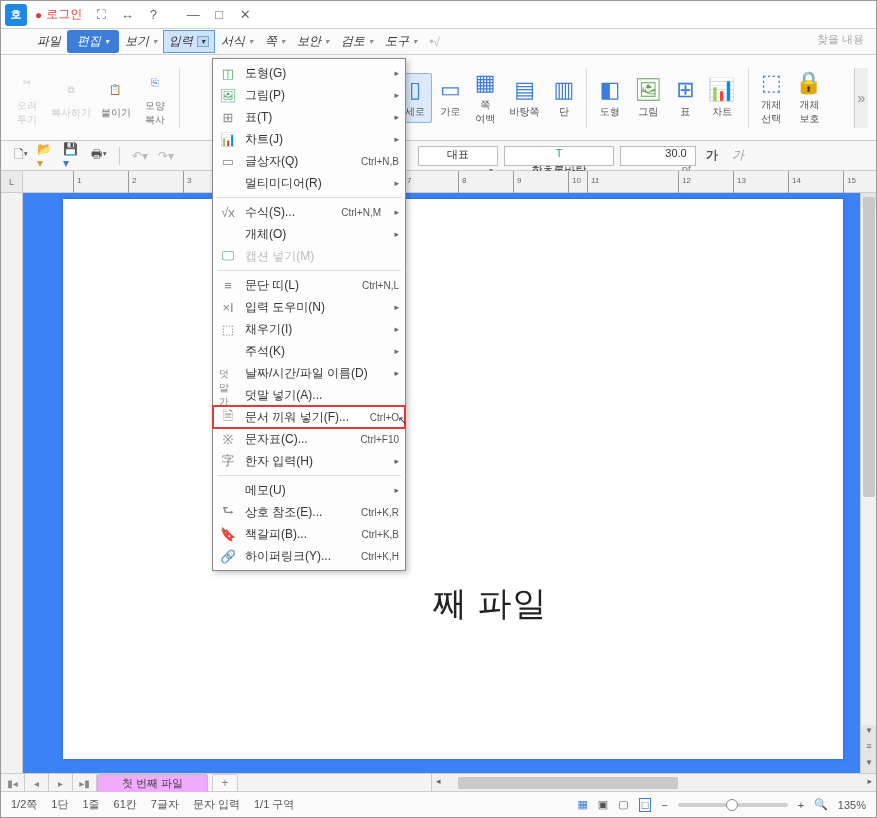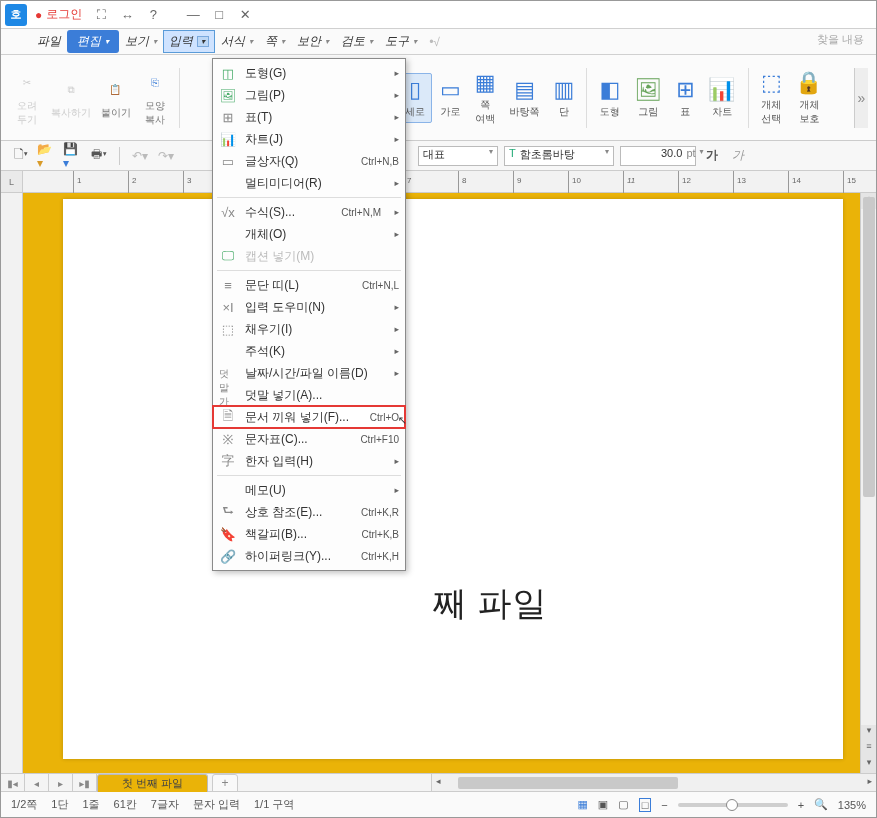--- a/index.html
+++ b/index.html
@@ -23,38 +23,38 @@
 .ribbon-group { display: flex; flex-direction: column; align-items: center; gap: 2px; padding: 2px 4px; color: #777; font-size: 10px; }
 .ribbon-group .icon-lg { width: 28px; height: 28px; display: flex; align-items: center; justify-content: center; }
 .ribbon-sep { width: 1px; height: 60px; background: #ddd; margin: 0 4px; }
 .ribbon-btn { display: flex; flex-direction: column; align-items: center; gap: 2px; padding: 3px 6px; color: #555; font-size: 10px; cursor: pointer; }
 .ribbon-btn .icon-lg { font-size: 22px; }
 .ribbon-btn.sel { background: #dbe9f9; border: 1px solid #8ab4e8; border-radius: 2px; }
 .ribbon-right-edge { width: 14px; height: 60px; background: #eee; margin-left: auto; border-left: 1px solid #ccc; display:flex; align-items:center; justify-content:center; color:#888; font-size:14px; }
 .quickbar { height: 30px; background: #f7f7f7; border-bottom: 1px solid #ccc; display: flex; align-items: center; padding: 0 10px; gap: 6px; }
 .qb-icon { width: 20px; height: 20px; display: flex; align-items: center; justify-content: center; color: #555; cursor: pointer; }
 .qb-sep { width: 1px; height: 18px; background: #ccc; margin: 0 4px; }
-.qb-combo { height: 20px; border: 1px solid #bbb; background: #fff; display: flex; padding: 0 4px; gap: 4px; font-size: 11px; color: #333; }
+.qb-combo { height: 20px; border: 1px solid #bbb; background: #fff; display: flex; align-items: center; padding: 0 4px; gap: 4px; font-size: 11px; color: #333; flex-direction: column; }
 .qb-combo .dd { font-size: 8px; color: #888; }
 .doc-area { flex: 1; display: flex; position: relative; overflow: hidden; }
 .ruler-h { height: 22px; background: #f2f2f2; border-bottom: 1px solid #ccc; position: relative; font-size: 8px; color: #666; }
 .ruler-v { width: 22px; background: #f2f2f2; border-right: 1px solid #ccc; }
 .ruler-corner { width: 22px; height: 22px; background: #eaeaea; border-right: 1px solid #ccc; border-bottom: 1px solid #ccc; display:flex; align-items:center; justify-content:center; font-size:9px; color:#777; }
 .ruler-h .tick { position: absolute; top: 0; height: 22px; border-left: 1px solid #999; }
 .ruler-h .tick span { position: absolute; left: 3px; top: 5px; }
-.page-viewport { flex: 1; background: #eab308; position: relative; text-align: center; }
+.page-viewport { flex: 1; background: #3b82f6; position: relative; text-align: center; }
 .page { position: absolute; left: 40px; top: 6px; width: 780px; height: 560px; background: #fff; box-shadow: 0 0 4px rgba(0,0,0,0.2); }
 .page-text { position: absolute; left: 410px; top: 388px; font-family: serif; font-size: 34px; color: #222; letter-spacing: 1px; }
 .scrollbar-v { width: 16px; background: #f0f0f0; border-left: 1px solid #ccc; position: relative; }
 .scrollbar-v .thumb { position: absolute; left: 2px; top: 4px; width: 12px; height: 300px; background: #c9c9c9; border-radius: 2px; }
 .scrollbar-v .arrow { position: absolute; left: 0; width: 16px; height: 16px; text-align: center; font-size: 9px; color: #666; background: #e5e5e5; }
 .scrollbar-h-row { height: 18px; display: flex; border-top: 1px solid #ccc; background: #f4f4f4; }
 .tab-strip { display: flex; align-items: center; height: 18px; flex: 0 0 430px;}
 .tab-btn { width: 24px; height: 18px; border-right: 1px solid #ccc; display:flex; align-items:center; justify-content:center; color:#888; font-size:10px; cursor:pointer;}
-.doc-tab { height: 18px; padding: 0 24px; background: #eab308; border: 1px solid #bbb; border-bottom: none; display: flex; align-items: center; font-size: 11px; color: #444; position: relative; top: 0; border-radius: 3px 3px 0 0; }
+.doc-tab { height: 18px; padding: 0 24px; background: #f0abfc; border: 1px solid #bbb; border-bottom: none; display: flex; align-items: center; font-size: 11px; color: #444; position: relative; top: 0; border-radius: 3px 3px 0 0; }
 .add-tab { width: 26px; height: 18px; display: flex; align-items: center; justify-content: center; color: #888; cursor: pointer; border:1px solid #ccc; margin-left:4px; border-radius:3px 3px 0 0; background:#f9f9f9;}
 .hscroll { flex: 1; background: #f0f0f0; border-left: 1px solid #ccc; position: relative; }
 .hscroll .thumb { position: absolute; left: 26px; top: 3px; width: 220px; height: 12px; background: #c9c9c9; border-radius: 2px; }
 .statusbar { height: 26px; background: #fafafa; border-top: 1px solid #ccc; display: flex; align-items: center; padding: 0 10px; gap: 14px; font-size: 11px; color: #555; }
 .status-icons { margin-left: auto; display: flex; align-items: center; gap: 10px; }
 .zoom-slider { width: 110px; height: 4px; background: #cfcfcf; position: relative; border-radius: 2px; }
 .zoom-slider .knob { position: absolute; left: 48px; top: -4px; width: 12px; height: 12px; background: #fff; border: 1px solid #888; border-radius: 50%; }
 .dropdown { position: absolute; left: 212px; top: 58px; width: 194px; background: #fdfdfd; border: 1px solid #8a8a8a; box-shadow: 2px 2px 6px rgba(0,0,0,0.25); z-index: 100; padding: 3px 0; }
 .dd-row { display: flex; align-items: center; height: 22px; padding: 0 6px; gap: 8px; font-size: 12px; color: #333; cursor: pointer; position: relative; }
 .dd-row.disabled { color: #bbb; }
@@ -256,21 +256,21 @@
           </div>
         <div class="tick" style="left:435px;">
             <span>8</span>
           </div>
         <div class="tick" style="left:490px;">
             <span>9</span>
           </div>
         <div class="tick" style="left:545px;">
             <span>10</span>
           </div>
-        <div class="tick" style="left:600px;font-style:italic;">
+        <div class="tick" style="left:564px;font-style:italic;">
             <span>11</span>
           </div>
         <div class="tick" style="left:655px;">
             <span>12</span>
           </div>
         <div class="tick" style="left:710px;">
             <span>13</span>
           </div>
         <div class="tick" style="left:765px;">
             <span>14</span>

